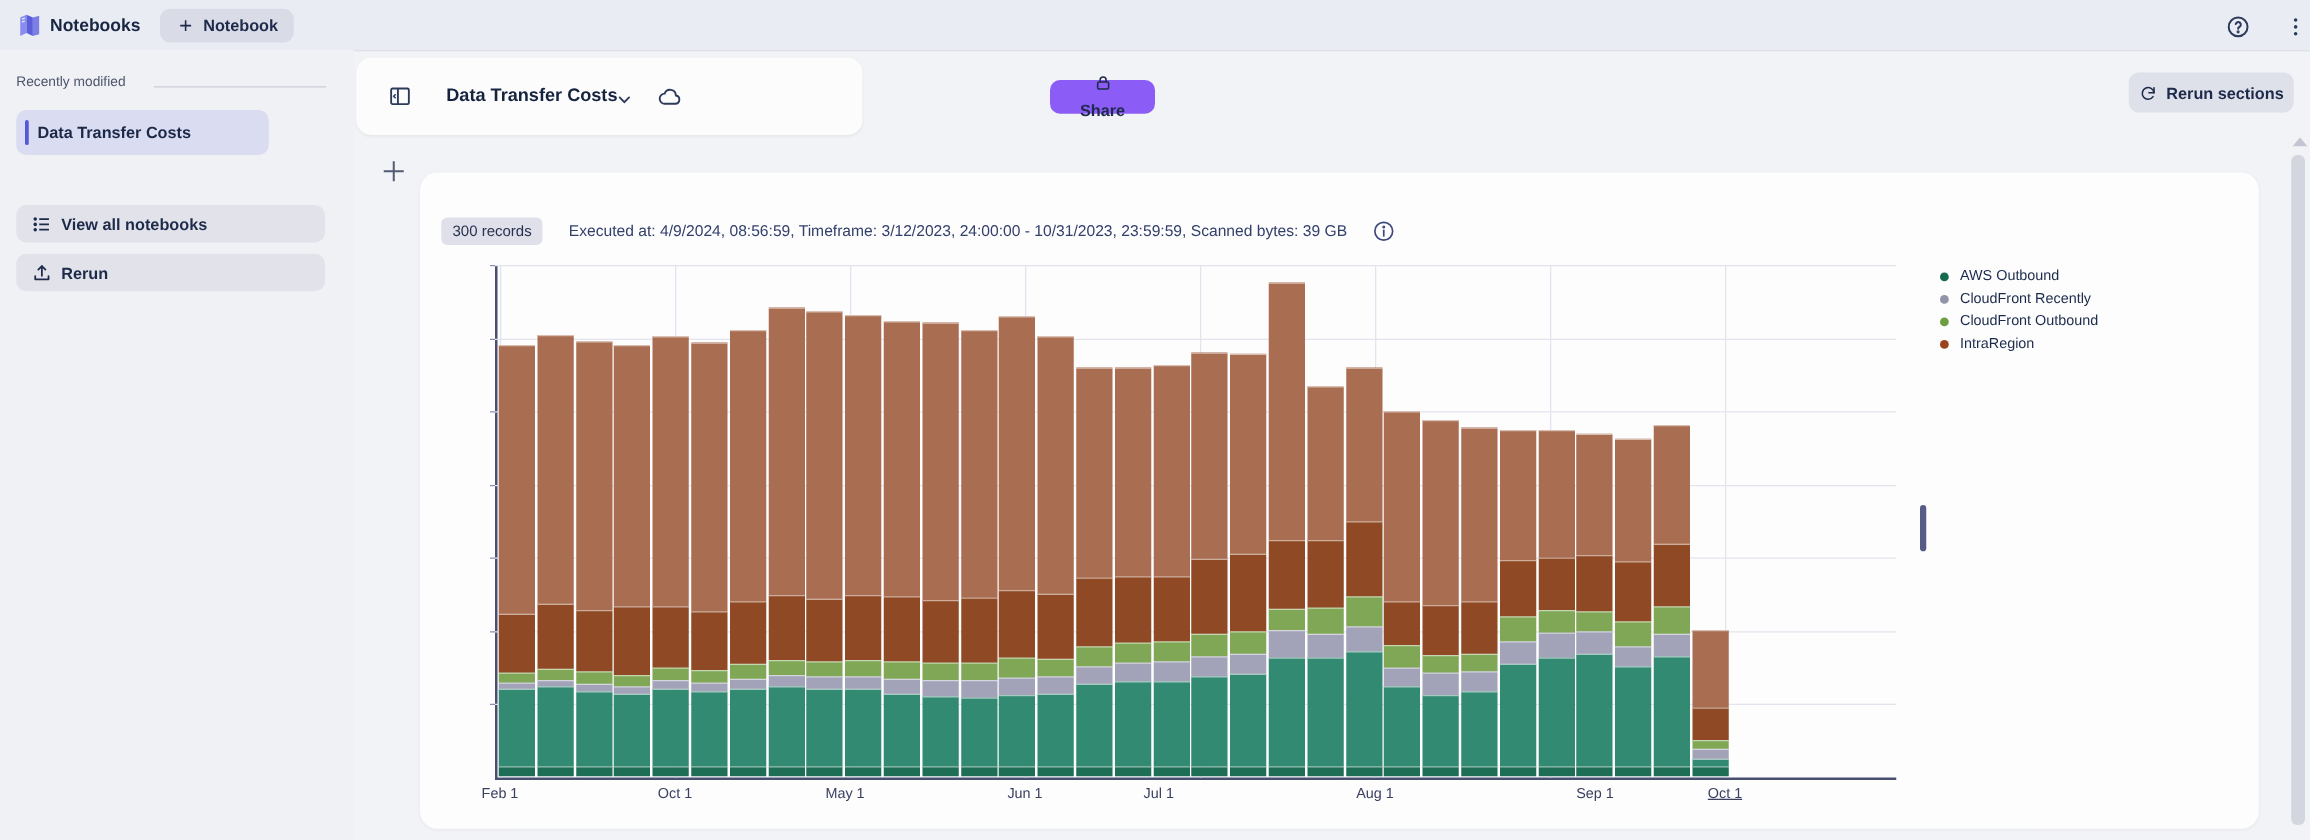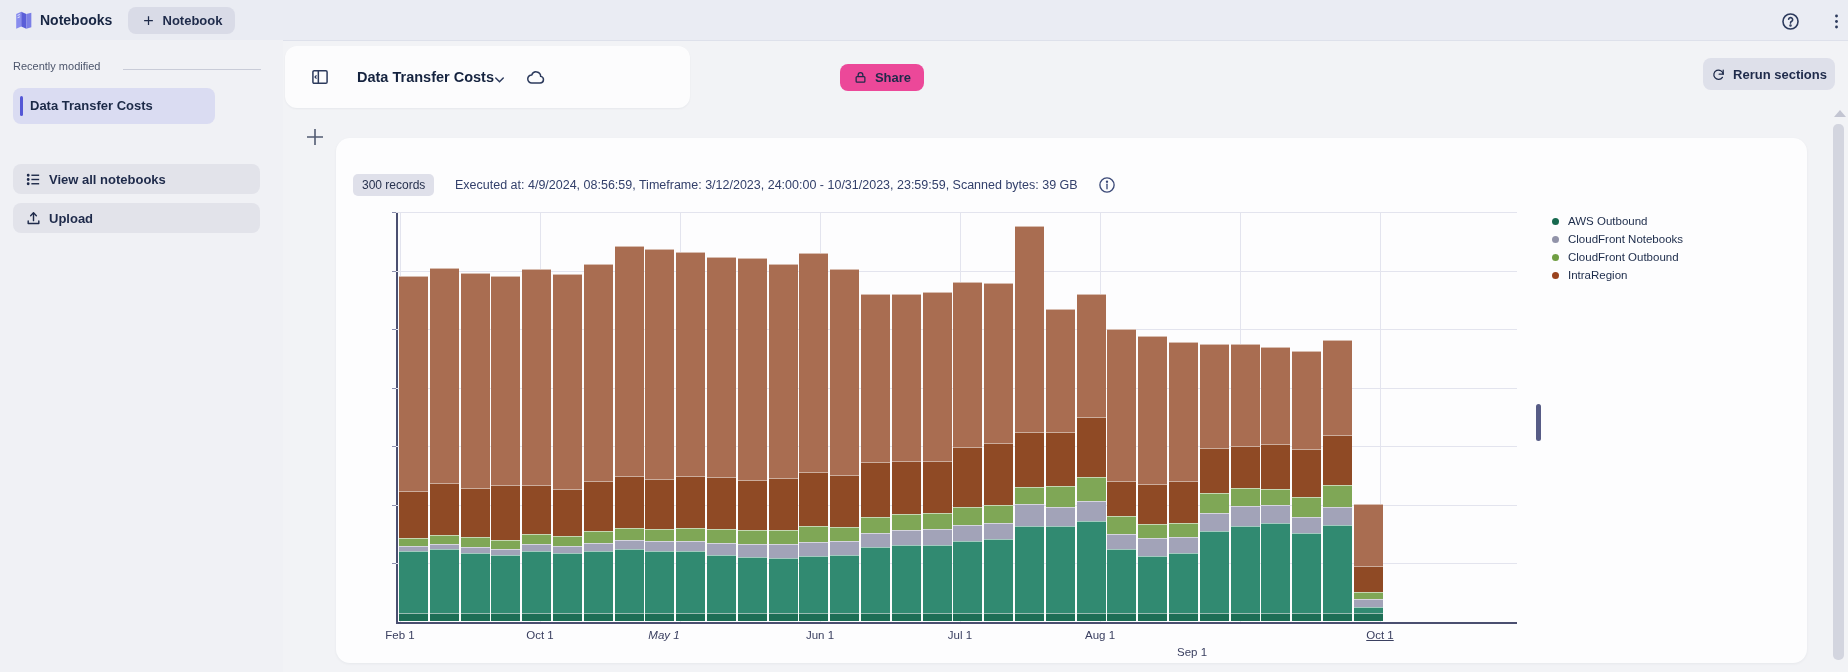--- a/index.html
+++ b/index.html
@@ -20,21 +20,21 @@
   .recent-divider{position:absolute;left:123px;top:29px;width:138px;height:1px;background:#c9ccd8;}
   .nb-item{position:absolute;left:13px;top:48px;width:202px;height:36px;background:#dadcf2;border-radius:8px;}
   .nb-item .accent{position:absolute;left:7px;top:8px;width:3px;height:20px;background:#5457d6;border-radius:2px;}
   .nb-item .lbl{position:absolute;left:17px;top:10px;font-size:13px;font-weight:700;color:#1b2947;}
   .side-btn{position:absolute;left:13px;width:247px;height:30px;background:#e2e3ea;justify-content:flex-start;padding-left:12px;box-sizing:border-box;}
   .side-btn svg{width:17px;height:17px;}
   
   .toolpill{position:absolute;left:285px;top:46px;width:405px;height:62px;background:#fcfcfd;border-radius:12px;box-shadow:0 1px 2px rgba(25,30,60,.05);}
   .tool-title{position:absolute;left:72px;top:23px;font-size:14.5px;font-weight:700;color:#15233f;}
   .rerun{position:absolute;left:1703px;top:58px;width:132px;height:32px;background:#dee0ea;}
-  .share{position:absolute;left:555px;top:18px;width:84px;height:27px;background:#ec4899;}
+  .share{position:absolute;left:555px;top:18px;width:84px;height:27px;background:#8b5cf6;flex-direction:column;}
   
   .card{position:absolute;left:336px;top:138px;width:1471px;height:525px;background:#fdfdfe;border-radius:14px;box-shadow:0 1px 3px rgba(25,30,60,.05);}
   .add-plus{position:absolute;left:303px;top:125px;width:24px;height:24px;color:#525b72;cursor:pointer;}
   .sec-title{position:absolute;left:353px;top:156px;font-size:13.5px;font-weight:700;color:#15233f;}
   .badge{position:absolute;left:353px;top:174px;height:22px;padding:0 9px;background:#dfe0ea;border-radius:5px;
          font-size:12px;color:#27314e;display:flex;align-items:center;}
   .meta{position:absolute;left:455px;top:178px;font-size:12.5px;color:#33406b;}
   .info-ic{position:absolute;left:1098px;top:176px;width:18px;height:18px;color:#3c4a78;}
   
   #plot{position:absolute;left:396px;top:212px;width:1121px;height:410px;}
@@ -117,21 +117,21 @@
       <span>View all notebooks</span>
     </div>
     <div class="btn side-btn" style="top:163px">
       <span>
         <svg viewBox="0 0 24 24" fill="none" stroke="#1e2a4a" stroke-width="2" stroke-linecap="round" stroke-linejoin="round">
           <path d="M12 15V4.5"></path>
             <path d="M8 8l4-4 4 4"></path>
             <path d="M4.5 15.5V19h15v-3.5"></path>
         </svg>
       </span>
-      <span>Upload</span>
+      <span>Rerun</span>
     </div>
   </aside>
 
   <div class="toolpill">
     <span class="abs" style="left:25px;top:21px;width:20px;height:20px;color:#2c3a5c">
       <svg viewBox="0 0 24 24" width="20" height="20" fill="none" stroke="currentColor" stroke-width="1.8">
         <rect x="3.5" y="4.5" width="17" height="15" rx="1.5"></rect>
         <path d="M10 4.5v15"></path>
         <path d="M7.8 10l-1.8 2 1.8 2" stroke-width="1.5"></path>
       </svg>
@@ -201,29 +201,29 @@
       <div class="ytick" style="top: 234px;"></div>
       <div class="hgrid" style="top: 292.5px;"></div>
       <div class="ytick" style="top: 292.5px;"></div>
       <div class="hgrid" style="top: 351px;"></div>
       <div class="ytick" style="top: 351px;"></div>
       <div class="vgrid" style="left: 4px;"></div>
       <div class="xlab" style="left: 4px;">Feb 1</div>
       <div class="vgrid" style="left: 144px;"></div>
       <div class="xlab" style="left: 144px;">Oct 1</div>
       <div class="vgrid" style="left: 284px;"></div>
-      <div class="xlab" style="left: 268px; font-style: italic;">May 1</div>
+      <div class="xlab" style="left: 280px;">May 1</div>
       <div class="vgrid" style="left: 424px;"></div>
       <div class="xlab" style="left: 424px;">Jun 1</div>
       <div class="vgrid" style="left: 564px;"></div>
-      <div class="xlab" style="left: 564px;">Jul 1</div>
+      <div class="xlab" style="left: 531px;">Jul 1</div>
       <div class="vgrid" style="left: 704px;"></div>
       <div class="xlab" style="left: 704px;">Aug 1</div>
       <div class="vgrid" style="left: 844px;"></div>
-      <div class="xlab" style="left: 796px; margin-top: 17px;">Sep 1</div>
+      <div class="xlab" style="left: 880px;">Sep 1</div>
       <div class="vgrid" style="left: 984px;"></div>
       <div class="xlab" style="left: 984px; text-decoration: underline;">Oct 1</div>
       <div class="bar" style="left: 3px; height: 345px;">
         <div class="seg" style="bottom: 0px; height: 8px; background: rgb(29, 110, 85);"></div>
         <div class="seg" style="bottom: 8px; height: 62px; background: rgb(49, 138, 113);"></div>
         <div class="seg" style="bottom: 70px; height: 5px; background: rgb(162, 163, 184);"></div>
         <div class="seg" style="bottom: 75px; height: 8px; background: rgb(127, 167, 86);"></div>
         <div class="seg" style="bottom: 83px; height: 47px; background: rgb(143, 74, 37);"></div>
         <div class="seg" style="bottom: 130px; height: 215px; background: rgb(169, 109, 81);"></div>
       </div>
@@ -477,21 +477,21 @@
       </div>
     </div>
 
   <div class="legend">
       <div class="leg-row">
         <div class="leg-dot" style="background: rgb(23, 105, 79);"></div>
         <div class="leg-lab">AWS Outbound</div>
       </div>
       <div class="leg-row">
         <div class="leg-dot" style="background: rgb(145, 147, 169);"></div>
-        <div class="leg-lab">CloudFront Notebooks</div>
+        <div class="leg-lab">CloudFront Recently</div>
       </div>
       <div class="leg-row">
         <div class="leg-dot" style="background: rgb(111, 158, 66);"></div>
         <div class="leg-lab">CloudFront Outbound</div>
       </div>
       <div class="leg-row">
         <div class="leg-dot" style="background: rgb(154, 67, 30);"></div>
         <div class="leg-lab">IntraRegion</div>
       </div>
     </div>

